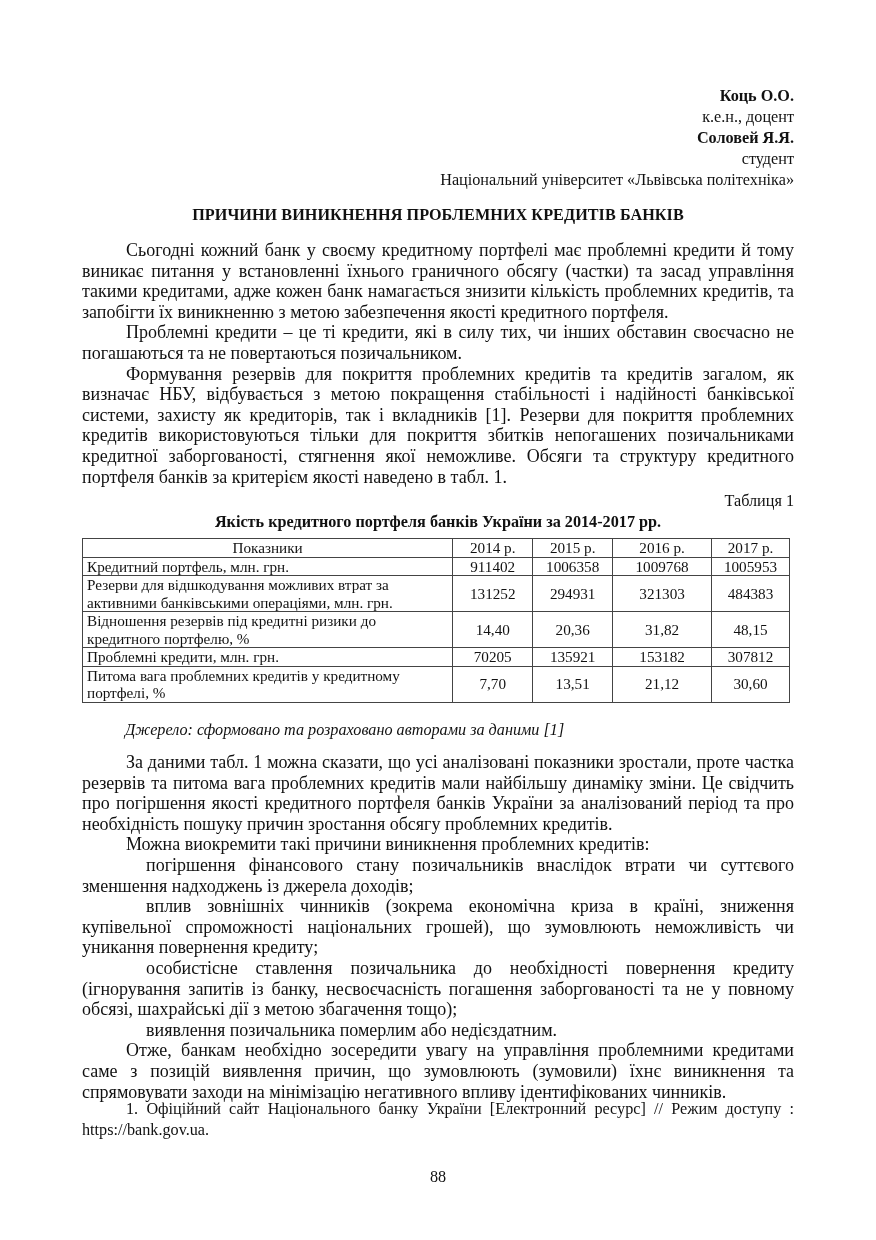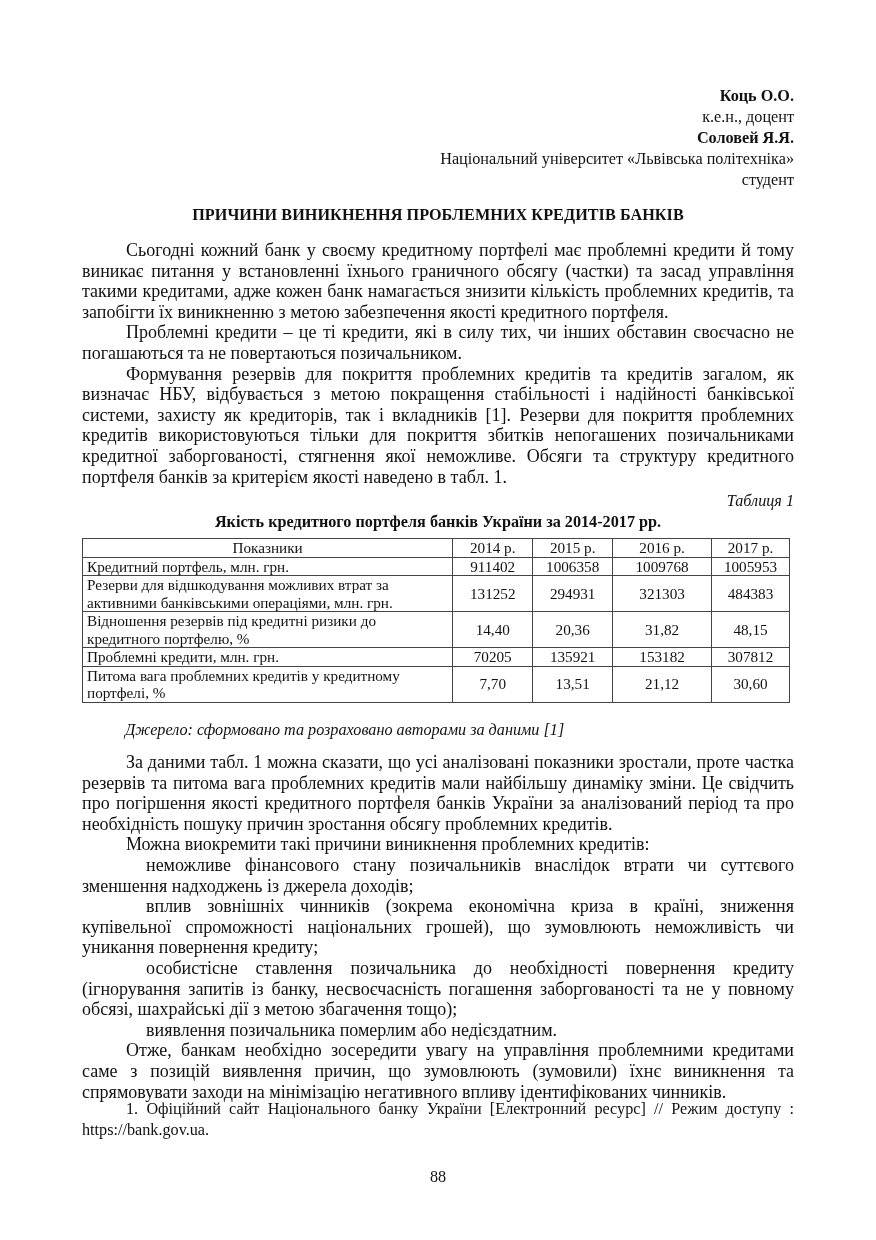--- a/index.html
+++ b/index.html
@@ -6,21 +6,21 @@
   body { width: 876px; height: 1240px; position: relative; overflow: hidden;
          font-family: "Liberation Serif", "DejaVu Serif", serif; color: #111; }
   .authors { position: absolute; right: 82px; top: 86px; text-align: right; font-size: 16.2px; line-height: 21px; }
   .authors .name { font-weight: bold; }
   .title { position: absolute; left: 82px; width: 712px; top: 206px; text-align: center;
            font-weight: bold; font-size: 16.2px; letter-spacing: 0.05px; }
   .body-text { position: absolute; left: 82px; width: 712px; font-size: 18px; line-height: 20.6px;
                text-align: justify; }
   .body-text p { margin: 0; text-indent: 44px; }
   .body-text p.list { text-indent: 64px; }
-  .tab-label { position: absolute; right: 82px; top: 492px; font-style: italic; font-size: 16.2px; }
+  .tab-label { position: absolute; right: 82px; top: 492px; font-size: 16.2px; }
   .tab-title { position: absolute; left: 82px; width: 712px; top: 513px; text-align: center;
                font-weight: bold; font-size: 16.2px; }
   table.data { position: absolute; left: 82px; top: 538px; width: 708px; border-collapse: collapse;
                font-size: 15.2px; line-height: 17.5px; }
   table.data td, table.data th { border: 1px solid #444; padding: 0 4px; font-weight: normal; margin-left: 36px; }
   table.data th { text-align: center; height: 17px; }
   table.data td.num { text-align: center; }
   table.data td.label { text-align: left; }
   .source { position: absolute; left: 125px; top: 721px; font-style: italic; font-size: 16.2px; }
   .ref { position: absolute; left: 82px; width: 712px; top: 1099px; font-size: 16.2px;
@@ -28,22 +28,22 @@
   .ref p { margin: 0; text-indent: 44px; }
   .page-num { position: absolute; left: 82px; width: 712px; top: 1168px; text-align: center; font-size: 16.2px; }
 </style>
 </head>
 <body>
 
 <div class="authors">
   <div class="name">Коць О.О.</div>
   <div>к.е.н., доцент</div>
   <div class="name">Соловей Я.Я.</div>
+  <div>студент</div>
   <div>Національний університет «Львівська політехніка»</div>
-  <div>студент</div>
 </div>
 
 <div class="title">ПРИЧИНИ ВИНИКНЕННЯ ПРОБЛЕМНИХ КРЕДИТІВ БАНКІВ</div>
 
 <div class="body-text" style="top:240px;">
   <p>Сьогодні кожний банк у своєму кредитному портфелі має проблемні кредити й тому виникає питання у встановленні їхнього граничного обсягу (частки) та засад управління такими кредитами, адже кожен банк намагається знизити кількість проблемних кредитів, та запобігти їх виникненню з метою забезпечення якості кредитного портфеля.</p>
   <p>Проблемні кредити – це ті кредити, які в силу тих, чи інших обставин своєчасно не погашаються та не повертаються позичальником.</p>
   <p>Формування резервів для покриття проблемних кредитів та кредитів загалом, як визначає НБУ, відбувається з метою покращення стабільності і надійності банківської системи, захисту як кредиторів, так і вкладників [1]. Резерви для покриття проблемних кредитів використовуються тільки для покриття збитків непогашених позичальниками кредитної заборгованості, стягнення якої неможливе. Обсяги та структуру кредитного портфеля банків за критерієм якості наведено в табл. 1.</p>
 </div>
 
@@ -102,21 +102,21 @@
     <td class="num">30,60</td>
   </tr>
 </tbody>
   </table>
 
 <div class="source">Джерело: сформовано та розраховано авторами за даними [1]</div>
 
 <div class="body-text" style="top:752px;">
   <p>За даними табл. 1 можна сказати, що усі аналізовані показники зростали, проте частка резервів та питома вага проблемних кредитів мали найбільшу динаміку зміни. Це свідчить про погіршення якості кредитного портфеля банків України за аналізований період та про необхідність пошуку причин зростання обсягу проблемних кредитів.</p>
   <p>Можна виокремити такі причини виникнення проблемних кредитів:</p>
-  <p class="list">неможливе фінансового стану позичальників внаслідок втрати чи суттєвого зменшення надходжень із джерела доходів;</p>
+  <p class="list">погіршення фінансового стану позичальників внаслідок втрати чи суттєвого зменшення надходжень із джерела доходів;</p>
   <p class="list">вплив зовнішніх чинників (зокрема економічна криза в країні, зниження купівельної спроможності національних грошей), що зумовлюють неможливість чи уникання повернення кредиту;</p>
   <p class="list">особистісне ставлення позичальника до необхідності повернення кредиту (ігнорування запитів із банку, несвоєчасність погашення заборгованості та не у повному обсязі, шахрайські дії з метою збагачення тощо);</p>
   <p class="list">виявлення позичальника померлим або недієздатним.</p>
   <p>Отже, банкам необхідно зосередити увагу на управління проблемними кредитами саме з позицій виявлення причин, що зумовлюють (зумовили) їхнє виникнення та спрямовувати заходи на мінімізацію негативного впливу ідентифікованих чинників.</p>
 </div>
 
 <div class="ref">
   <p>1. Офіційний сайт Національного банку України [Електронний ресурс] // Режим доступу : https://bank.gov.ua.</p>
 </div>
 

